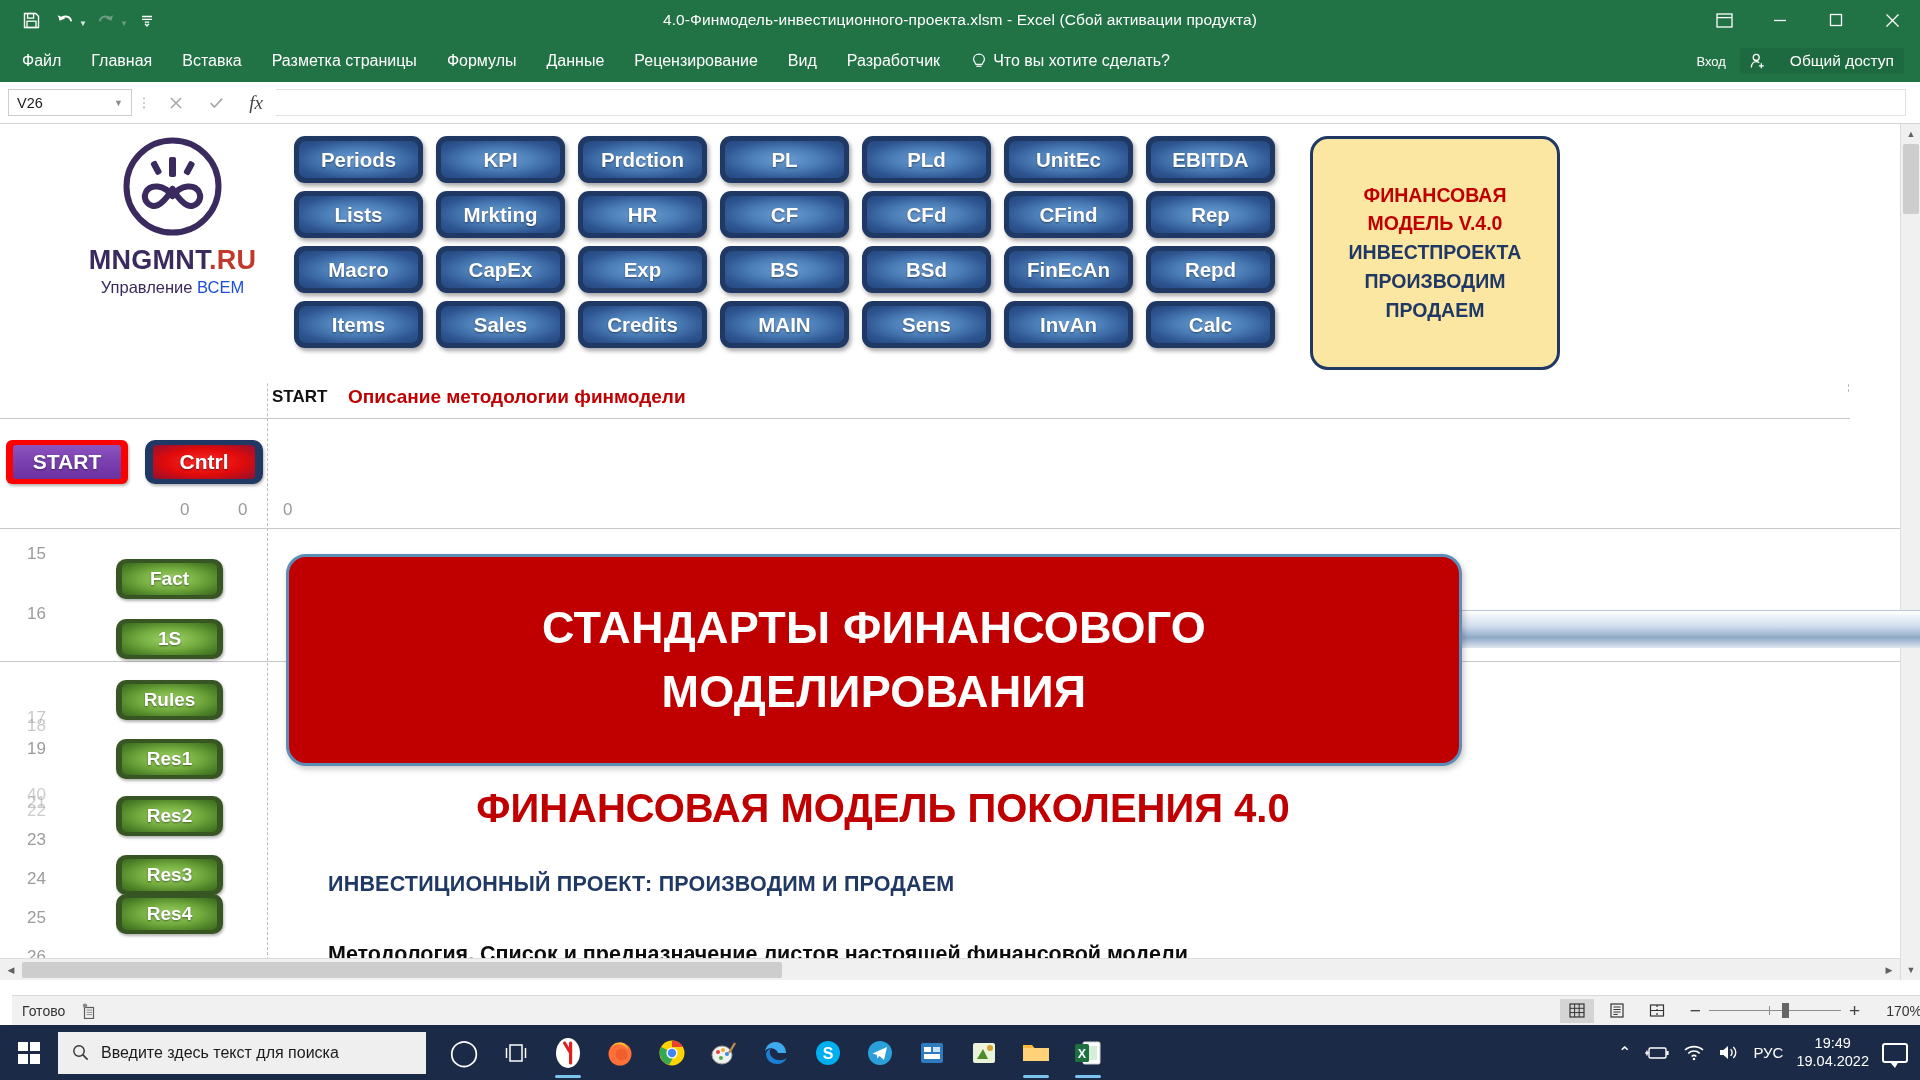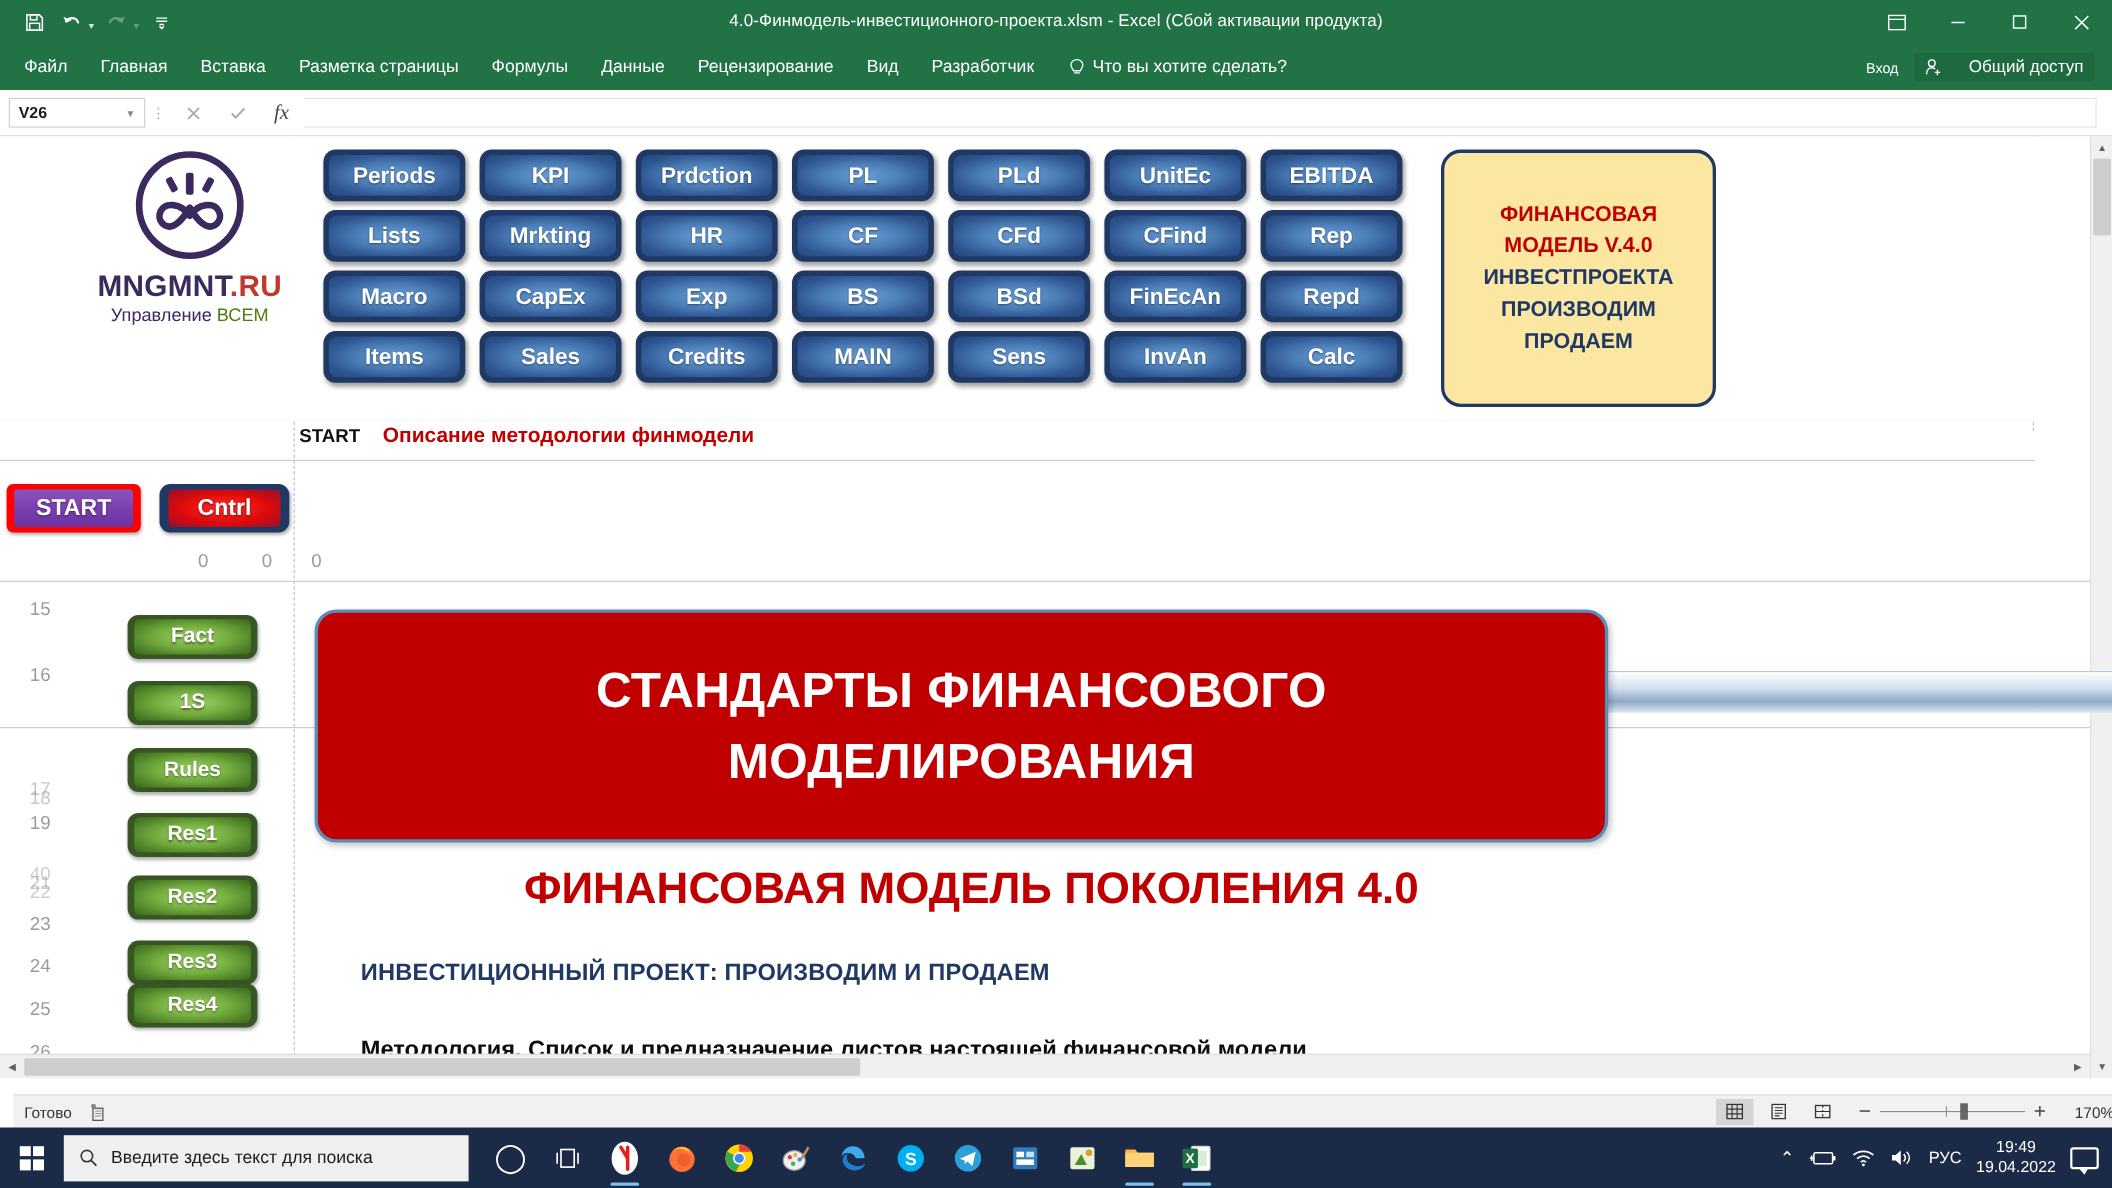--- a/index.html
+++ b/index.html
@@ -55,21 +55,20 @@
   
   .formulabar {
     position: absolute; top: 82px; left: 0; width: 1920px; height: 42px;
     background: #ffffff; border-bottom: 1px solid #d4d4d4;
     display: flex; align-items: center; padding: 0 8px;
   }
   .namebox {
     width: 124px; height: 27px; border: 1px solid #cdcdcd; background: #fff;
     display: flex; align-items: center; padding: 0 8px; font-size: 14.5px; color: #1b1b1b;
     position: relative;
-    font-weight: bold;
   }
   .namebox .caret { position: absolute; right: 8px; font-size: 9px; color: #8a8a8a; }
   .fbdots { width: 24px; text-align: center; color: #a6a6a6; font-size: 13px; letter-spacing: 0; }
   .fbicons { display: flex; align-items: center; gap: 0; }
   .fbicon {
     width: 40px; height: 27px; display: flex; align-items: center; justify-content: center;
     font-size: 17px; color: #a8a8a8;
   }
   .fbicon.fx { color: #444; font-style: italic; font-family: "Liberation Serif", serif; font-size: 19px; }
   .fbinput {
@@ -90,21 +89,21 @@
   }
 
   
   .logo { position: absolute; left: 60px; top: 10px; width: 225px; text-align: center; }
   .logo-circle { width: 105px; height: 105px; margin: 0 auto; }
   .logo-title { font-size: 27px; font-weight: bold; letter-spacing: .3px; margin-top: 6px; }
   .logo-title .dark { color: #3a2a5e; }
   .logo-title .red { color: #c0392b; }
   .logo-sub { font-size: 16.5px; margin-top: 2px; }
   .logo-sub .dark { color: #3a2a5e; }
-  .logo-sub .red { color: #4d7c0f; }
+  .logo-sub .red { color: #1d4ed8; }
 
   
   .navgrid {
     position: absolute; left: 294px; top: 12px;
     display: grid; grid-template-columns: repeat(7, 129px); gap: 8px 13px;
   }
   .navbtn {
     height: 47px; border-radius: 11px;
     background: #1f3864;
     padding: 5px;
@@ -171,21 +170,21 @@
   .zeros span { position: absolute; font-size: 17px; color: #9a9a9a; }
 
   
   .rowgutter { position: absolute; left: 0; top: 406px; width: 62px; height: 560px; }
   .rownum {
     position: absolute; right: 16px; font-size: 17px; color: #9b9b9b; text-align: right;
   }
 
   
   .greenbtn {
-    position: absolute; left: 116px; width: 118px; height: 40px;
+    position: absolute; left: 116px; width: 107px; height: 40px;
     background: #375623; border-radius: 10px; padding: 4px 6px;
     box-shadow: 1px 2px 3px rgba(0,0,0,.3);
   }
   .greenbtn .in {
     width: 100%; height: 100%; border-radius: 5px;
     background: radial-gradient(ellipse at 50% 50%, #9fd36a 0%, #74ad3f 45%, #4e8228 78%, #3c661f 100%);
     display: flex; align-items: center; justify-content: center;
     color: #ffffff; font-size: 19px; font-weight: bold; text-shadow: 0 1px 2px rgba(0,0,0,.45);
   }
 

